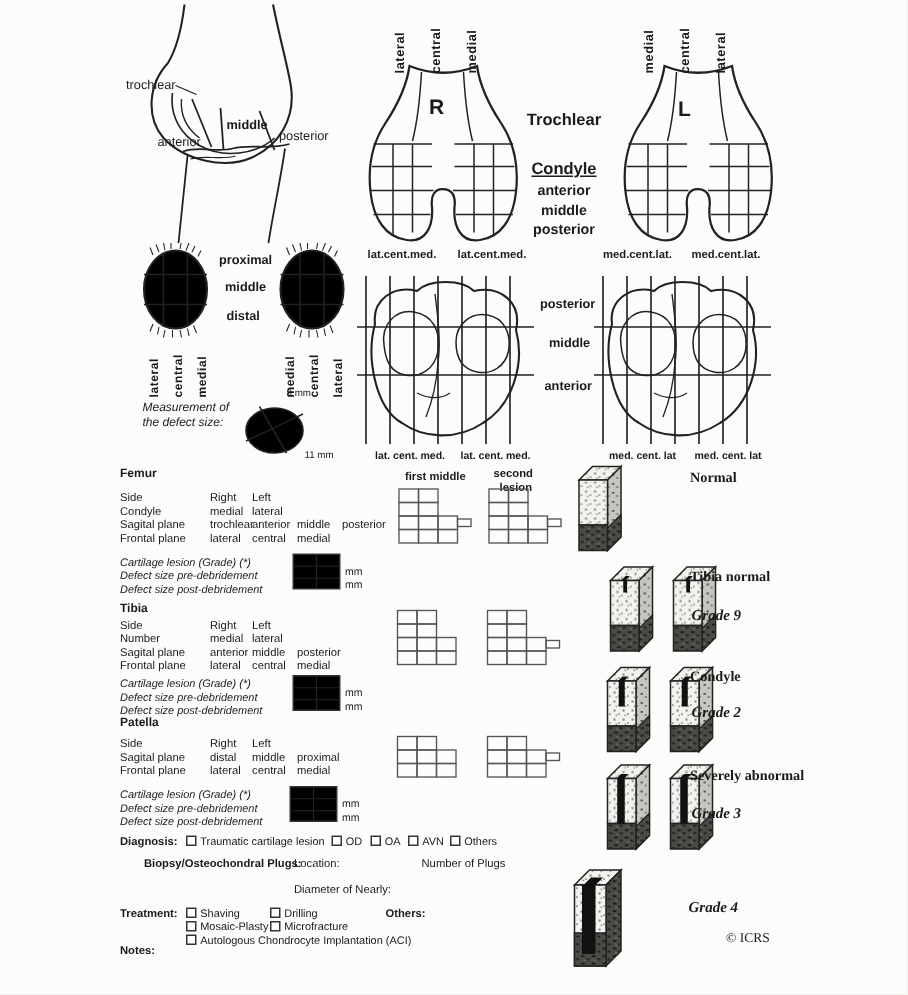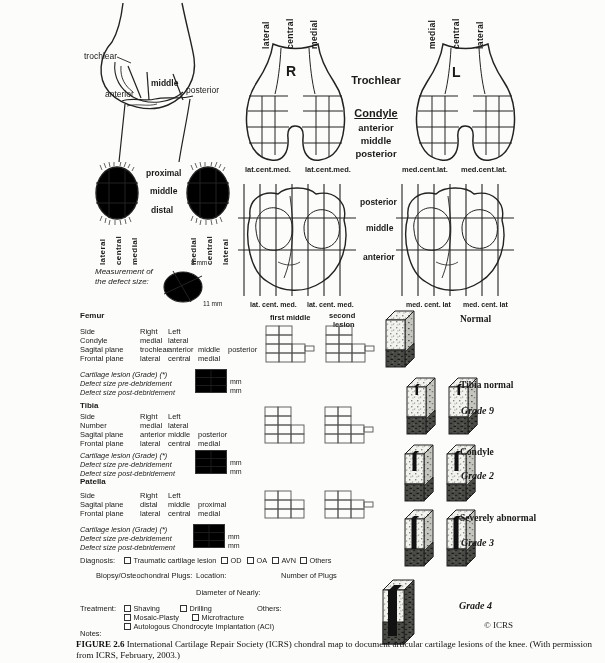--- a/index.html
+++ b/index.html
@@ -17,21 +17,21 @@
   .legend{position:absolute;font-weight:700;text-align:center;}
   .letterRL{position:absolute;font-weight:700;font-size:14px;}
   
   .ftitle{position:absolute;font-weight:700;font-size:8px;white-space:nowrap;}
   .frow{position:absolute;left:80px;height:9px;font-size:7.5px;}
   .frow span{position:absolute;top:0;white-space:nowrap;}
   .fl{left:0;}
   .c1{left:60px;} .c2{left:88px;} .c3{left:118px;} .c4{left:148px;}
   .gline{position:absolute;left:80px;font-size:7.3px;font-style:italic;white-space:nowrap;}
   .mm{position:absolute;font-size:7px;}
-  .boldlab{position:absolute;font-weight:400;font-size:7.5px;white-space:nowrap;}
+  .boldlab{position:absolute;font-weight:700;font-size:7.5px;white-space:nowrap;}
   .plain{position:absolute;font-size:7.5px;white-space:nowrap;}
   .opt{position:absolute;font-size:7.3px;white-space:nowrap;}
   .cb{display:inline-block;width:4.5px;height:4.5px;border:0.8px solid #333;
       margin-right:3px;vertical-align:-0.5px;background:#fff;}
   .lesionhdr{position:absolute;font-weight:700;font-size:7.5px;text-align:center;white-space:nowrap;}
   
   .gname{position:absolute;font-family:"Liberation Serif",serif;font-weight:700;
          font-size:9.5px;white-space:nowrap;}
   .glabel{position:absolute;font-family:"Liberation Serif",serif;font-weight:700;
           font-style:italic;font-size:10px;white-space:nowrap;}
@@ -443,21 +443,21 @@
   <span class="boldlab" style="left:96px;top:571px">Biopsy/Osteochondral Plugs:</span>
   <span class="plain" style="left:196px;top:571px">Location:</span>
   <span class="plain" style="left:281px;top:571px">Number of Plugs</span>
   <span class="plain" style="left:196px;top:588px">Diameter of Nearly:</span>
 
   <span class="boldlab" style="left:80px;top:604px">Treatment:</span>
   <span class="opt" style="left:124px;top:604px"><span class="cb"></span><span>Shaving</span></span>
   <span class="opt" style="left:124px;top:613px"><span class="cb"></span><span>Mosaic-Plasty</span></span>
   <span class="opt" style="left:124px;top:622px"><span class="cb"></span><span>Autologous Chondrocyte Implantation (ACI)</span></span>
   <span class="opt" style="left:180px;top:604px"><span class="cb"></span><span>Drilling</span></span>
-  <span class="opt" style="left:192px;top:613px"><span class="cb"></span><span>Microfracture</span></span>
+  <span class="opt" style="left:180px;top:613px"><span class="cb"></span><span>Microfracture</span></span>
   <span class="boldlab" style="left:257px;top:604px">Others:</span>
   <span class="boldlab" style="left:80px;top:629px">Notes:</span>
 
   <svg style="left:383px;top:308px" width="34" height="62">
       <use href="#blk"></use>
     </svg>
   <span class="gname" style="left:460px;top:314px">Normal</span>
 
   <svg style="left:383px;top:375px" width="76" height="62" viewBox="0 0 76 62">
     <use href="#blk"></use>
@@ -496,18 +496,14 @@
     <polygon points="3,14 13,4 34,4 24,14" fill="url(#pcart)" stroke="#222" stroke-width="1"></polygon>
     <polygon points="24,14 34,4 34,58 24,68" fill="url(#pbone)" stroke="#222" stroke-width="1"></polygon>
     <rect x="3" y="14" width="21" height="54" fill="url(#pcart)" stroke="#222" stroke-width="1"></rect>
     <rect x="3" y="46" width="21" height="22" fill="url(#pbone)" stroke="#222" stroke-width="1"></rect>
     <polygon points="9,14 14,9 22,9 17,14" fill="#111"></polygon>
     <rect x="8" y="14" width="9" height="46" fill="#111"></rect>
   </svg>
   <span class="glabel" style="left:459px;top:600px">Grade 4</span>
   <span class="copyright" style="left:484px;top:620px">© ICRS</span>
 
-  <div class="caption">
-    <span class="cap-b">FIGURE 2.6</span>
-    <span>International Cartilage Repair Society (ICRS) chondral map to document articular cartilage lesions of the knee. (With permission from ICRS, February, 2003.)</span>
-  </div>
 
 </div>
 
 </body></html>

